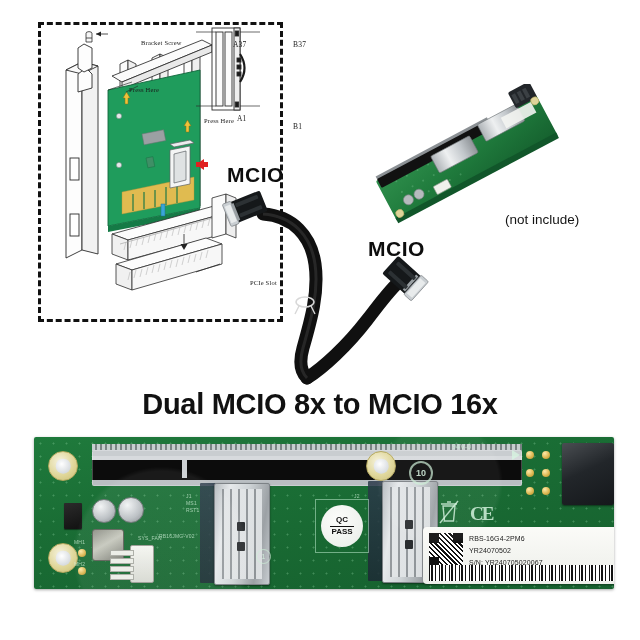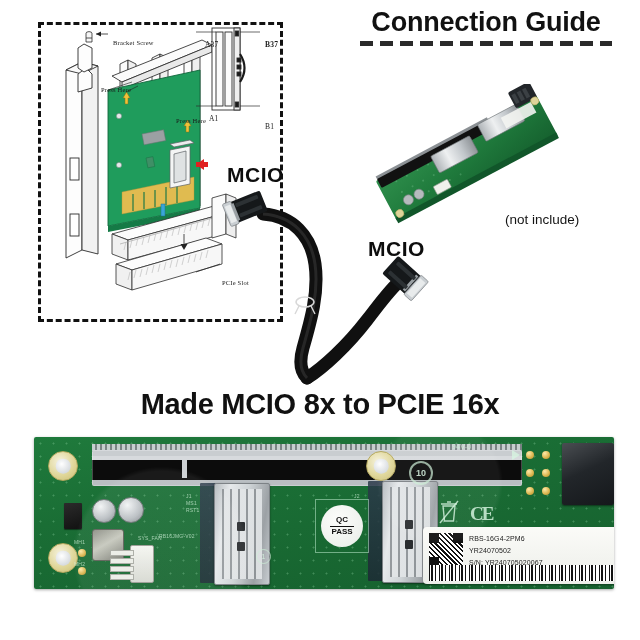--- a/index.html
+++ b/index.html
@@ -19,20 +19,21 @@
     box-sizing:border-box;
     background:#fff;
   }
   .diag-svg{position:absolute;left:34px;top:18px;width:260px;height:312px;}
 
   .dlabel{
     position:absolute;
     font-family:"Liberation Serif",serif;
     font-size:6.5px;color:#1a1a1a;white-space:nowrap;
     letter-spacing:.2px;
+    margin-left:28px;
   }
   .dlabel.b{font-family:"Liberation Serif",serif;font-size:7.5px;}
 
   
   .mcio-label{
     position:absolute;
     font-family:"Liberation Sans",sans-serif;
     font-weight:bold;font-size:21px;color:#0d0d0d;letter-spacing:.5px;
   }
 
@@ -393,28 +394,24 @@
       <path d="M162,88 L182,88"></path>
       <path d="M206,88 L226,88"></path>
     </g>
   </svg>
 
   <span class="dlabel" style="left:113px;top:39px;">Bracket Screw</span>
   <span class="dlabel" style="left:101px;top:86px;">Press Here</span>
   <span class="dlabel" style="left:176px;top:117px;">Press Here</span>
   <span class="dlabel" style="left:222px;top:279px;">PCIe Slot</span>
   <span class="dlabel b" style="left:205px;top:40px;">A37</span>
-  <span class="dlabel b" style="left:265px;top:40px;font-weight:bold;">B37</span>
+  <span class="dlabel b" style="left:265px;top:40px;">B37</span>
   <span class="dlabel b" style="left:209px;top:114px;">A1</span>
   <span class="dlabel b" style="left:265px;top:122px;">B1</span>
 
-  <div class="cg-wrap">
-    <div class="cg-title">Connection Guide</div>
-    <div class="cg-rule"></div>
-  </div>
 
   <svg class="riser" viewBox="0 0 200 150">
     <defs>
       <linearGradient id="rg" x1="0" y1="0" x2="1" y2="1">
         <stop offset="0" stop-color="#2f8f4c"></stop>
         <stop offset="0.5" stop-color="#1f7a3c"></stop>
         <stop offset="1" stop-color="#15602e"></stop>
       </linearGradient>
       <linearGradient id="mg" x1="0" y1="0" x2="1" y2="0">
         <stop offset="0" stop-color="#aeb3b7"></stop>
@@ -501,21 +498,21 @@
       <rect x="201.5" y="108" width="7" height="20" fill="#e8ebec"></rect>
       <rect x="196" y="108" width="3" height="20" fill="#9aa0a4"></rect>
       <rect x="174" y="110" width="24" height="4" rx="1" fill="#2c3134"></rect>
       <rect x="174" y="122" width="24" height="4" rx="1" fill="#2c3134"></rect>
     </g>
   </svg>
 
   <span class="mcio-label" style="left:227px;top:163px;">MCIO</span>
   <span class="mcio-label" style="left:368px;top:237px;">MCIO</span>
 
-  <div class="main-title">Made MCIO 8x to PCIE 16x</div>
+  <div class="main-title">Dual MCIO 8x to MCIO 16x</div>
 
   <div class="pcb-stage">
     <div class="pcb">
       <div class="dots"></div>
 
       <div class="slot-teeth"></div>
       <div class="pcie-slot"></div>
       <div class="slot-gap"></div>
 
       <div class="hole" style="left:14px;top:14px;width:28px;height:28px;">

